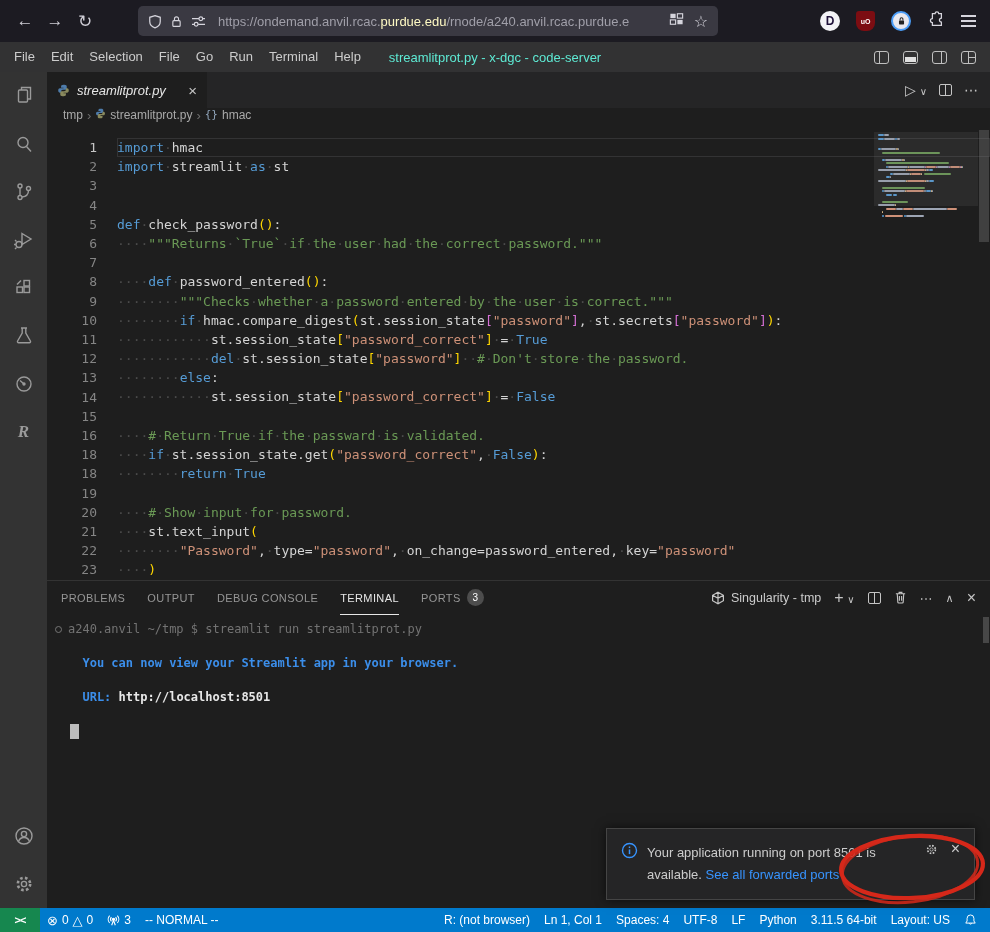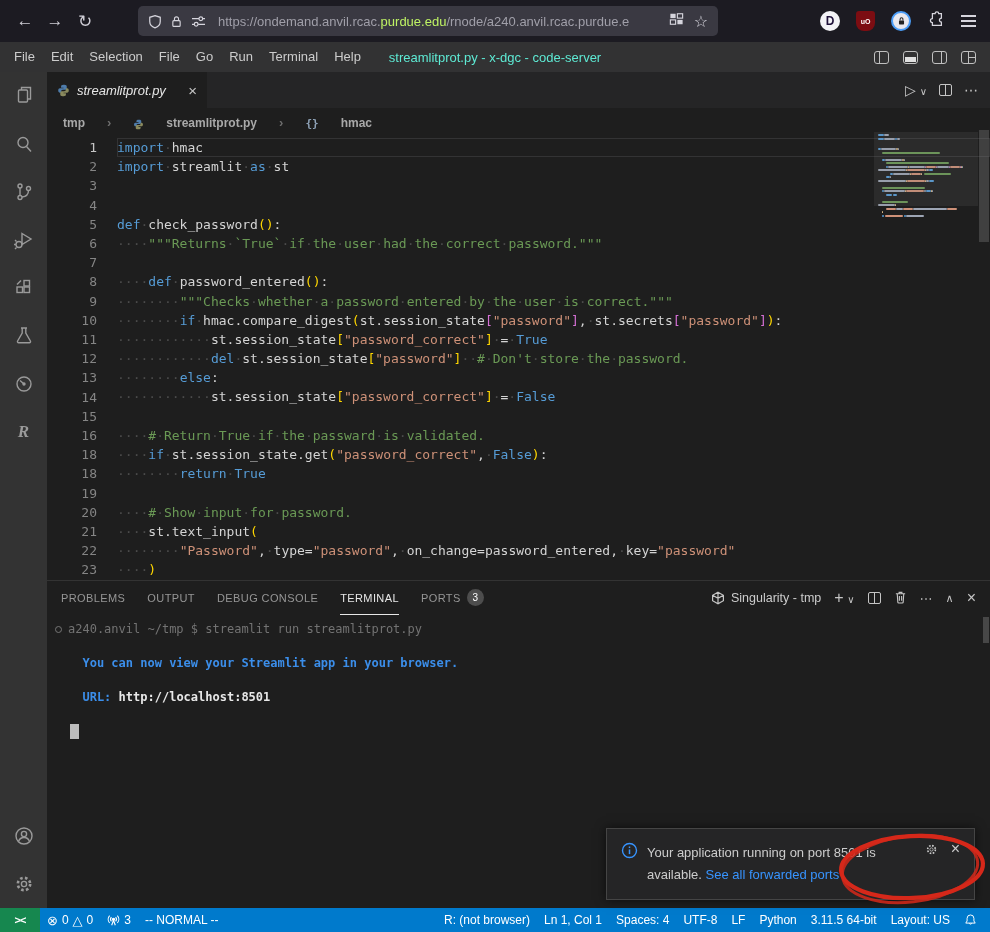--- a/index.html
+++ b/index.html
@@ -7,21 +7,21 @@
   body { font-family: "Liberation Sans", sans-serif; background: #1e1e1e; position: relative; }
 
   
   .browser-bar { height: 42px; background:#1c1b22; display:flex; align-items:center; padding:0 10px; }
   .nav-btn { width:30px; height:30px; display:flex; align-items:center; justify-content:center;
              color:#cfced6; font-size:17px; border-radius:4px; }
   .url-field { margin-left:38px; width:580px; height:30px; background:#3a3942; border-radius:5px;
                display:flex; align-items:center; padding:0 10px; gap:8px; }
   .url-icon { display:flex; align-items:center; color:#d6d5dd; }
   .url-text { flex:1; font-size:13px; white-space:nowrap; overflow:hidden; margin-left:4px; }
-  .url-dim { color:#a09fa9; } .url-domain { color:#bef264; }
+  .url-dim { color:#a09fa9; } .url-domain { color:#fef9c3; }
   .url-right { display:flex; gap:10px; align-items:center; color:#d6d5dd; }
   .ext-icons { margin-left:auto; display:flex; align-items:center; gap:16px; padding-right:4px; }
   .ext-circle { width:20px; height:20px; border-radius:50%; background:#f3f3f6; color:#20123a;
                 font-weight:bold; font-size:12px; display:flex; align-items:center; justify-content:center; }
   .ext-shield { width:19px; height:20px; background:#7c0d12; color:#fff; font-size:7px; font-weight:bold;
                 display:flex; align-items:center; justify-content:center;
                 border-radius:3px 3px 8px 8px; }
   .ext-lock { width:20px; height:20px; border-radius:50%; background:#e8e8ee; border:2px solid #4a9df8;
               display:flex; align-items:center; justify-content:center; font-size:9px; color:#222; }
   .hamburger span { display:block; width:15px; height:2px; background:#d6d5dd; margin:3px 0; }
@@ -53,22 +53,22 @@
 
   .tabbar { height:36px; background:#252526; display:flex; align-items:stretch; }
   .tab { width:160px; background:#1e1e1e; display:flex; align-items:center; gap:7px; padding:0 10px;
          font-size:13px; font-style:italic; color:#e7e7e7; }
   .tab-close { margin-left:auto; color:#c5c5c5; font-style:normal; font-size:15px; }
   .editor-actions { margin-left:auto; display:flex; align-items:center; gap:12px; color:#c5c5c5;
                     font-size:14px; padding-right:12px; }
   .split-icon { width:13px; height:12px; border:1px solid #c5c5c5; border-radius:2px; position:relative; }
   .split-icon::before { content:''; position:absolute; left:5px; top:0; bottom:0; border-left:1px solid #c5c5c5; }
 
-  .breadcrumbs { height:22px; background:#1e1e1e; display:flex; align-items:flex-end; gap:22px;
-                 padding-left:16px; font-size:12px; color:#a9a9a9;font-weight:bold; }
+  .breadcrumbs { height:22px; background:#1e1e1e; display:flex; align-items:flex-start; gap:4px;
+                 padding-left:16px; font-size:12px; color:#a9a9a9; }
   .crumb-sep { color:#6e6e6e; font-size:13px; }
   .brace { color:#8fa3b8; font-family:"DejaVu Sans Mono", monospace; font-size:11px; }
 
   
   .editor { height:450px; position:relative; display:flex; background:#1e1e1e; overflow:hidden; }
   .gutter { width:70px; padding:8px 20px 0 0; text-align:right; font-family:"DejaVu Sans Mono", monospace;
             font-size:13px; line-height:19.2px; color:#858585; flex:none; }
   .gutter .cur { color:#c6c6c6; }
   .code { flex:1; padding-top:8px; font-family:"DejaVu Sans Mono", monospace; font-size:13px;
           line-height:19.2px; color:#d4d4d4; white-space:pre; min-width:0; }

